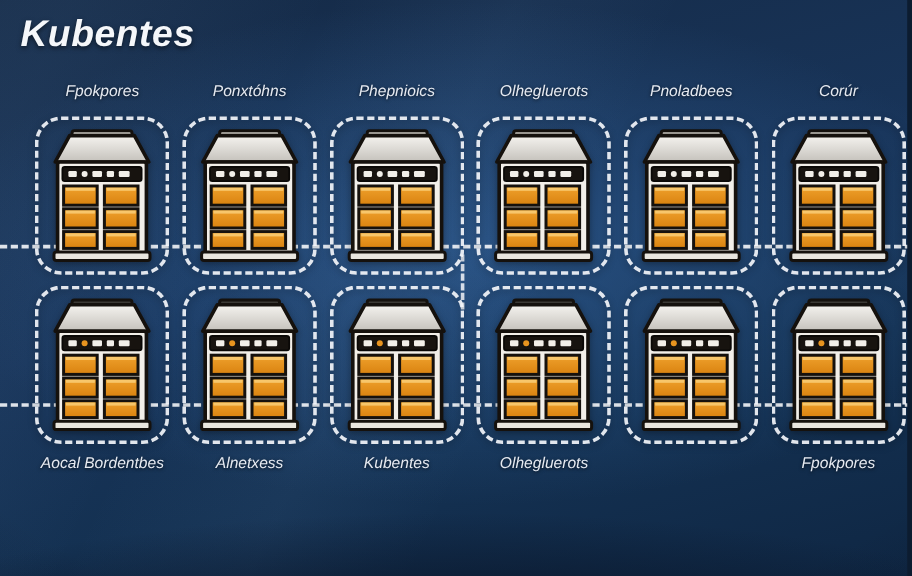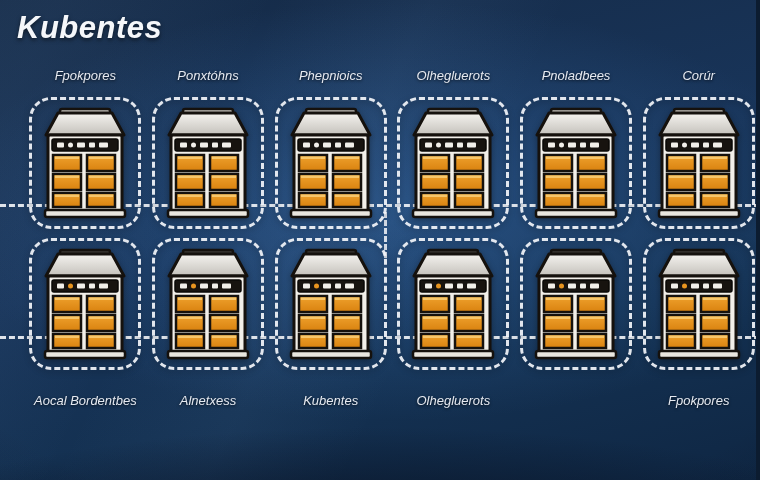--- a/index.html
+++ b/index.html
@@ -20,21 +20,21 @@
     text-shadow:0 2px 4px rgba(0,0,0,0.55);
   }
   .row { position:absolute; left:0; width:760px; display:flex; padding-left:24px; box-sizing:border-box; z-index:2; }
   .row-top { top:66px; }
   .row-bottom { top:238px; }
   .cell { flex:1; display:flex; flex-direction:column; align-items:center; }
   .node-label {
     font-size:13px; line-height:15px; color:#e6eaf1; text-align:center;
     max-width:104px; margin:2px 0 14px 0; text-shadow:0 1px 3px rgba(0,0,0,0.7);
   }
-  .row-bottom .node-label { margin:23px 0 0 0; }
+  .row-bottom .node-label { margin:8px 0 0 0; }
   .unit {
     width:112px; height:132px; box-sizing:border-box;
     border:3px dashed rgba(244,246,250,0.92); border-radius:22px;
     display:flex; align-items:center; justify-content:center;
     filter:drop-shadow(0 2px 3px rgba(0,0,0,0.35));
   }
   .connector {
     position:absolute; left:0; width:760px; height:0; z-index:1;
     border-top:3px dashed rgba(244,246,250,0.9);
   }

